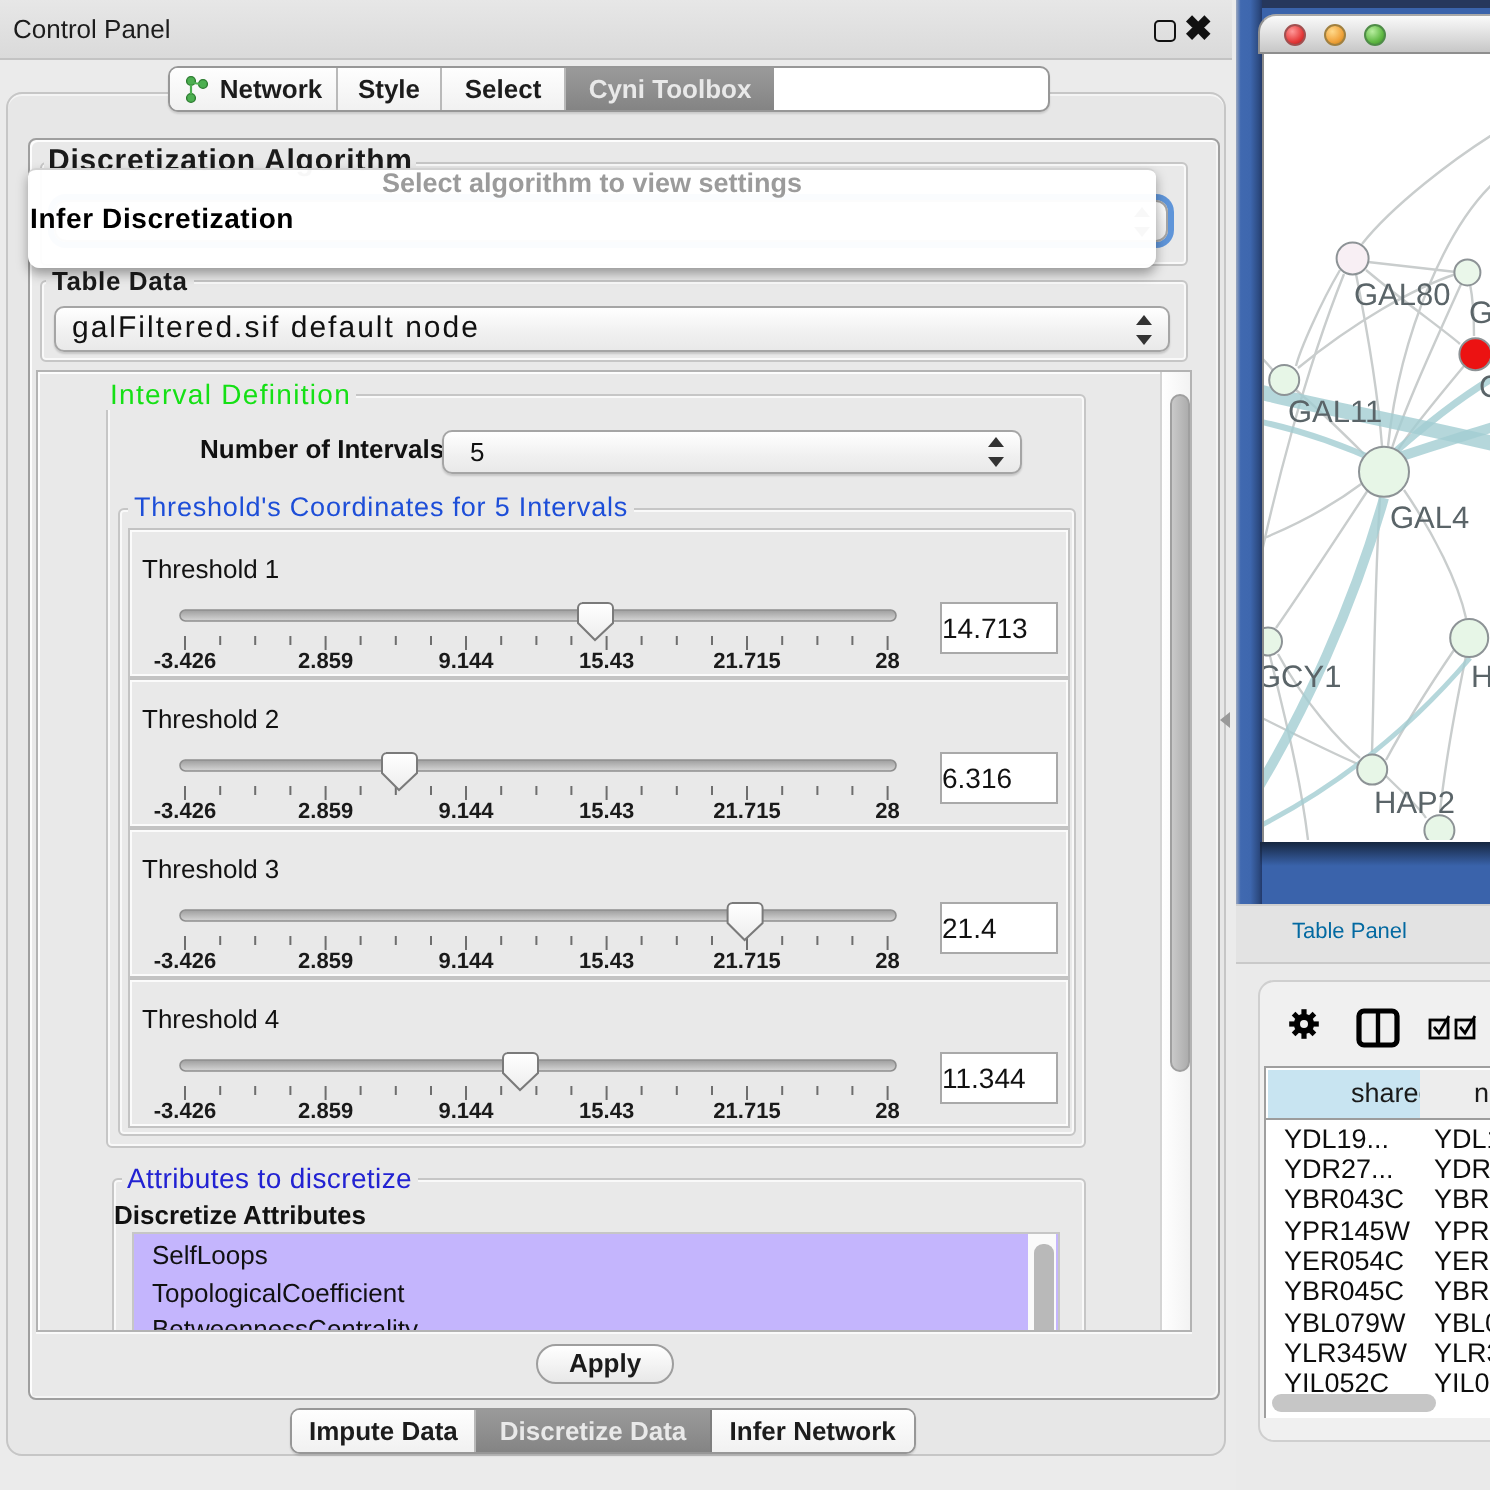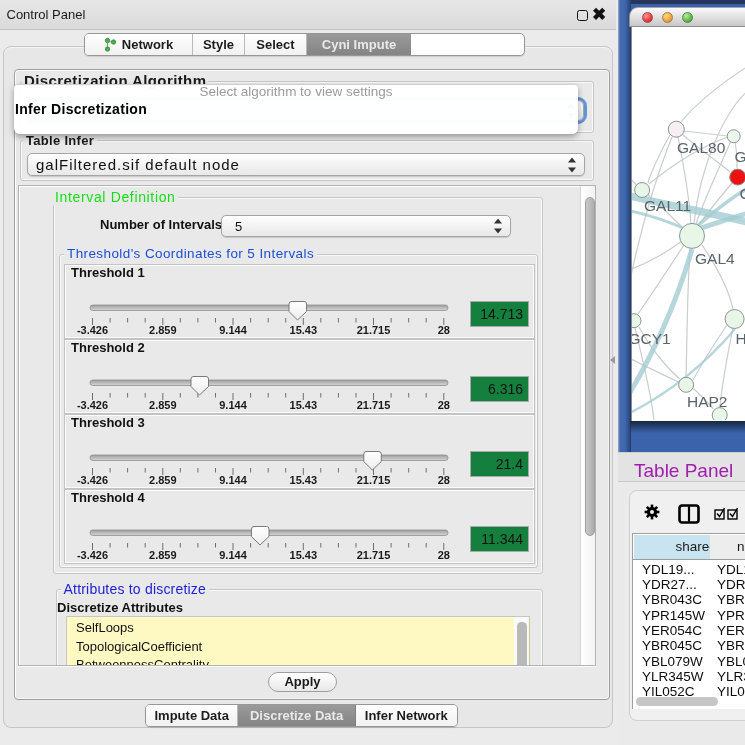--- a/index.html
+++ b/index.html
@@ -28,78 +28,78 @@
 .cbo .txt{position:absolute;left:11px;top:50%;transform:translateY(-50%);font-size:13px;color:#111}
 .arrows{position:absolute;right:7px;top:50%;transform:translateY(-50%);width:9px;height:15px}
 .arrows:before{content:"";position:absolute;left:0;top:0;border:4.2px solid transparent;border-top:none;border-bottom:5px solid #333}
 .arrows:after{content:"";position:absolute;left:0;bottom:0;border:4.2px solid transparent;border-bottom:none;border-top:5px solid #333}
 
 #scrollp{left:18px;top:185px;width:578px;height:481px;background:#e9e9e9;border:1px solid #b3b3b3;overflow:hidden;box-shadow:inset 1px 1px 0 #fdfdfd,0 1px 0 #fafafa}
 #vsb{left:561px;top:0;width:17px;height:479px;background:linear-gradient(to right,#ffffff,#f1f1f1);border-left:1px solid #d4d4d4}
 #vsbthumb{left:4px;top:11px;width:10px;height:339px;border-radius:5px;background:linear-gradient(to right,#c9c9c9,#adadad);border:1px solid #9f9f9f}
 
 .trow{left:45px;width:471px;height:75px;background:#e9e9e9;border:1px solid #c3c3c3;box-shadow:inset 0 0 0 1px rgba(255,255,255,.8)}
-.trow .lab{position:absolute;left:6px;top:0;font-size:13px;font-weight:bold;color:#111}
-.vbox{position:absolute;left:405px;top:36px;width:59px;height:26px;background:#15803d;border:1px solid #a9a9a9;font-size:14px;color:#111;text-align:right;line-height:24px;padding-right:5px}
+.trow .lab{position:absolute;left:6px;top:12px;font-size:13px;font-weight:normal;color:#111}
+.vbox{position:absolute;left:405px;top:36px;width:59px;height:26px;background:#ffffff;border:1px solid #a9a9a9;font-size:14px;color:#111;text-align:left;line-height:24px;padding-right:5px}
 
 #popup{left:14px;top:84px;width:564px;height:50px;background:rgba(255,255,255,.97);border-radius:4px 4px 6px 6px;border-top:1px solid #d2d2d2;box-shadow:0 3px 6px rgba(0,0,0,.35)}
-#popup .i1{position:absolute;left:0;right:0;top:-1px;text-align:center;font-size:13.5px;font-weight:normal;color:#9b9b9b}
+#popup .i1{position:absolute;left:0;right:0;top:-1px;text-align:center;font-size:13.5px;font-weight:bold;color:#9b9b9b}
 #popup .i2{position:absolute;left:1px;top:16px;font-size:14px;font-weight:bold;letter-spacing:.3px;color:#000}
 #popup .i3{position:absolute;left:1px;top:31.5px;font-size:14px;letter-spacing:.2px;color:#000}
 
 #apply{left:268px;top:672px;width:69px;height:20px;border:1px solid #9e9e9e;border-radius:10px;background:linear-gradient(#ffffff,#e8e8e8);font-size:13px;font-weight:bold;color:#1a1a1a;text-align:center;line-height:18px}
 
 #bluewin{left:618px;top:0;width:127px;height:581px;background:#3a63ab}
 #bluewin .topedge{position:absolute;left:0;top:0;width:100%;height:4px;background:#26375c}
 #titlebar{position:absolute;left:11px;top:7px;width:116px;height:20px;background:linear-gradient(#fafafa,#c7c7c7);border-radius:9px 0 0 0;border-left:1px solid #909090;border-top:1px solid #a8a8a8;border-bottom:1px solid #8e8e8e}
 .light{position:absolute;top:4px;width:11px;height:11px;border-radius:50%}
 #canvas{position:absolute;left:13px;top:27px;width:114px;height:394px;background:#fff;border-left:1px solid #8a8a8a;overflow:hidden}
 #cshadow{position:absolute;left:12px;top:421px;width:115px;height:12px;background:linear-gradient(#16263f,rgba(62,105,179,0))}
 #tpbar{left:618px;top:452px;width:127px;height:30px;background:#e3e3e3;border-top:1px solid #cfcfcf;border-bottom:1px solid #c9c9c9}
-#tpbar .t{position:absolute;left:16px;top:7px;font-size:19px;color:#a21caf}
+#tpbar .t{position:absolute;left:28px;top:7px;font-size:11px;color:#0369a1}
 #tpbg{left:618px;top:482px;width:127px;height:263px;background:#eaeaea}
 #tpanel{left:629px;top:490px;width:130px;height:231px;background:#f0f0f0;border:1px solid #cfcfcf;border-radius:8px}
 #rtable{left:632px;top:533px;width:113px;height:176px;background:#fff;border-left:1px solid #9f9f9f;border-top:1px solid #9f9f9f}
 #th1{position:absolute;left:1px;top:1px;width:96px;height:24px;background:#c8e4f1;border-right:2px solid #5a5a5a;font-size:13.5px;color:#1a1a1a;text-align:right;padding-left:12px;line-height:24px}
 #th2{position:absolute;left:77px;top:1px;right:0;height:24px;background:#ededed;font-size:13.5px;color:#1a1a1a;padding-left:27px;line-height:24px}
 #thbord{position:absolute;left:0;top:25px;width:100%;height:1px;background:#9c9c9c}
 .r1,.r2{position:absolute;font-size:13.5px;color:#0d0d0d;white-space:nowrap}
 .r1{left:9px}.r2{left:84px}
 #hsb{position:absolute;left:3px;top:162.5px;width:82px;height:9px;border-radius:4.5px;background:#c6c6c6}
 #spl{left:606px;top:356px;width:0;height:0;border:4px solid transparent;border-right:5px solid #9a9a9a}
 </style></head>
 <body>
 <div id="hdr" class="abs">
     <span class="t">Control Panel</span>
   </div>
 <div id="float" class="abs"></div>
 <div id="closex" class="abs">✖</div>
 <div id="outer" class="abs"></div>
 <div id="inner" class="abs"></div>
 <div id="tabs" class="seg abs">
-  <div class="s" style="width:108px"><svg width="13" height="16" viewBox="0 0 13 16" style="margin-right:5px">
+  <div class="s" style="width:84px"><svg width="13" height="16" viewBox="0 0 13 16" style="margin-right:5px">
         <circle cx="3.5" cy="3.5" r="2.2" fill="#4caf50" stroke="#2e7d32" stroke-width=".7"></circle>
         <circle cx="3.5" cy="12" r="2.2" fill="#4caf50" stroke="#2e7d32" stroke-width=".7"></circle>
         <circle cx="9.5" cy="5" r="2.2" fill="#4caf50" stroke="#2e7d32" stroke-width=".7"></circle>
         <path d="M3.5 5.5 L3.5 10 M5 4.5 L8 5" stroke="#4caf50" stroke-width="1.1" fill="none"></path>
       </svg>Network</div>
   <div class="s" style="width:52px">Style</div>
   <div class="s" style="width:62px">Select</div>
-  <div class="s on" style="width:104px">Cyni Impute</div>
+  <div class="s on" style="width:104px">Cyni Toolbox</div>
 </div>
 
 <div class="grp abs" style="left:20px;top:81px;width:574px;height:52px">
     <span class="gtitle" style="top:-10px;left:1px;padding:0 2px;font-weight:bold;font-size:15px;letter-spacing:.4px;color:#1a1a1a">Discretization Algorithm</span>
   </div>
 <div class="cbo abs" style="left:27px;top:100px;width:557px;height:21px;border-radius:6px;box-shadow:0 0 0 3px rgba(80,140,215,.9)">
     <span class="arrows"></span>
   </div>
 
 <div class="grp abs" style="left:20px;top:140px;width:574px;height:41px">
-    <span class="gtitle" style="left:2px;font-weight:bold;letter-spacing:.3px;color:#1a1a1a">Table Infer</span>
+    <span class="gtitle" style="left:2px;font-weight:bold;letter-spacing:.3px;color:#1a1a1a">Table Data</span>
   </div>
 <div class="cbo abs" style="left:27px;top:153px;width:558px;height:23px">
     <span class="txt" style="left:8px;top:48%;font-size:15px;letter-spacing:1px">galFiltered.sif default node</span>
     <span class="arrows"></span>
   </div>
 
 <div id="scrollp" class="abs">
   <div id="vsb" class="abs">
       <div id="vsbthumb" class="abs"></div>
     </div>
@@ -214,21 +214,21 @@
         <text x="378.8" y="69" text-anchor="middle" font-size="11" font-weight="bold" fill="#1a1a1a" font-family="Liberation Sans,sans-serif">28</text>
         <path d="M 188.5,36.5 h13 a2.5,2.5 0 0 1 2.5,2.5 v7.5 L 195.0,55 L 186.5,46.5 v-7.5 a2.5,2.5 0 0 1 2.5,-2.5 z" fill="url(#thg4)" stroke="#7a7a7a" stroke-width="1"></path>
       </svg>
       <div class="vbox">11.344</div>
     </div>
 
   <div class="grp abs" style="left:37px;top:403px;width:487px;height:87px">
       <span class="gtitle" style="top:-9px;left:3.5px;font-size:14px;letter-spacing:.2px;color:#2222d2">Attributes to discretize</span>
     </div>
   <div class="abs" style="left:38px;top:414px;font-size:13px;font-weight:bold;color:#111">Discretize Attributes</div>
-  <div class="abs" style="left:47px;top:430px;width:464px;height:60px;background:#fef9c3;border:1px solid #c6c6c6;font-size:13px;color:#111">
+  <div class="abs" style="left:47px;top:430px;width:464px;height:60px;background:#c4b5fd;border:1px solid #c6c6c6;font-size:13px;color:#111">
     <div style="padding:2px 0 0 9px;line-height:18.5px">SelfLoops<br>TopologicalCoefficient<br>BetweennessCentrality</div>
     <div class="abs" style="right:1px;top:0;width:14px;height:58px;background:#fafafa"></div>
     <div class="abs" style="right:2.5px;top:5px;width:9.5px;height:50px;border-radius:4.5px;background:#b9b9b9"></div>
   </div>
 </div>
 <div id="apply" class="abs">Apply</div>
 <div id="btabs" class="seg abs">
   <div class="s" style="width:93px">Impute Data</div>
   <div class="s on" style="width:118px">Discretize Data</div>
   <div class="s" style="width:102px">Infer Network</div>

